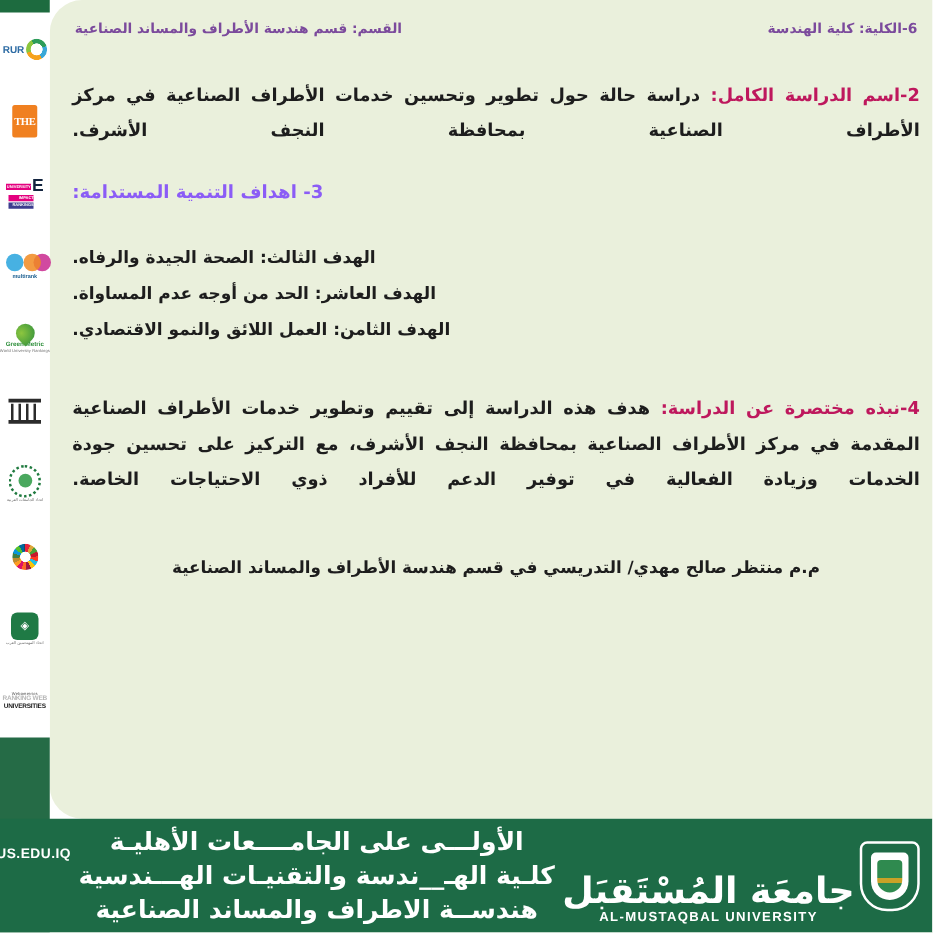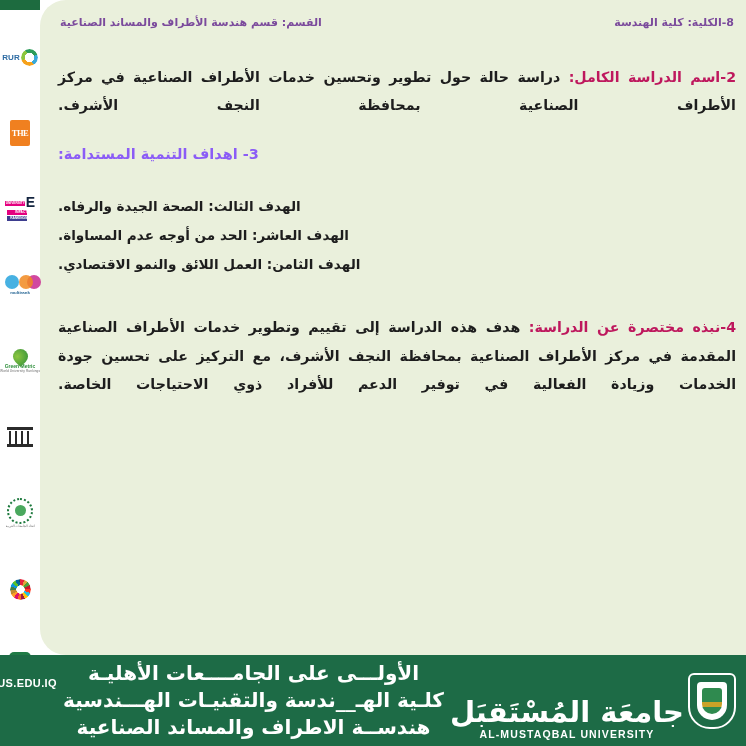--- a/index.html
+++ b/index.html
@@ -27,21 +27,20 @@
     position: absolute;
     left: 0; top: 0;
     width: 40px;
     height: 746px;
     background: #ffffff;
     display: flex;
     flex-direction: column;
     align-items: center;
     box-sizing: border-box;
     z-index: 4;
-    gap: 18px;
   }
   .rail-top-band {
     width: 40px;
     height: 10px;
     background: #1d6b3f;
     flex: 0 0 auto;
   }
   .rail-bottom-band {
     width: 40px;
     background: #256b46;
@@ -411,21 +410,21 @@
         <div class="webo-3">UNIVERSITIES</div>
       </div>
     </div>
 
     <div class="rail-bottom-band"></div>
   </div>
 
   <div class="card">
 
     <div class="row-top">
-      <div class="hdr-line">8-الكلية: كلية الهندسة</div>
+      <div class="hdr-line">6-الكلية: كلية الهندسة</div>
       <div class="hdr-line">القسم: قسم هندسة الأطراف والمساند الصناعية</div>
     </div>
 
     <div class="sp-a"></div>
 
     <div class="para">
       <span class="lbl">2-اسم الدراسة الكامل:</span>
       <span>دراسة حالة حول تطوير وتحسين خدمات الأطراف الصناعية في مركز الأطراف الصناعية بمحافظة النجف الأشرف.</span>
     </div>
 
@@ -444,20 +443,21 @@
     <div class="para">
       <span class="lbl">4-نبذه مختصرة عن الدراسة:</span>
       <span>هدف هذه الدراسة إلى تقييم وتطوير خدمات الأطراف الصناعية المقدمة في مركز الأطراف الصناعية بمحافظة النجف الأشرف، مع التركيز على تحسين جودة الخدمات وزيادة الفعالية في توفير الدعم للأفراد ذوي الاحتياجات الخاصة.</span>
     </div>
 
     <div class="sp-e"></div>
 
 
     <div style="height:18px"></div>
 
+    <div class="participant">م.م منتظر صالح مهدي/ التدريسي في قسم هندسة الأطراف والمساند الصناعية</div>
   </div>
 
   <div class="footer">
 
     <div class="logo-block">
       <div class="shield">
         <div class="shield-in">
             <div class="shield-core"></div>
           </div>
       </div>

